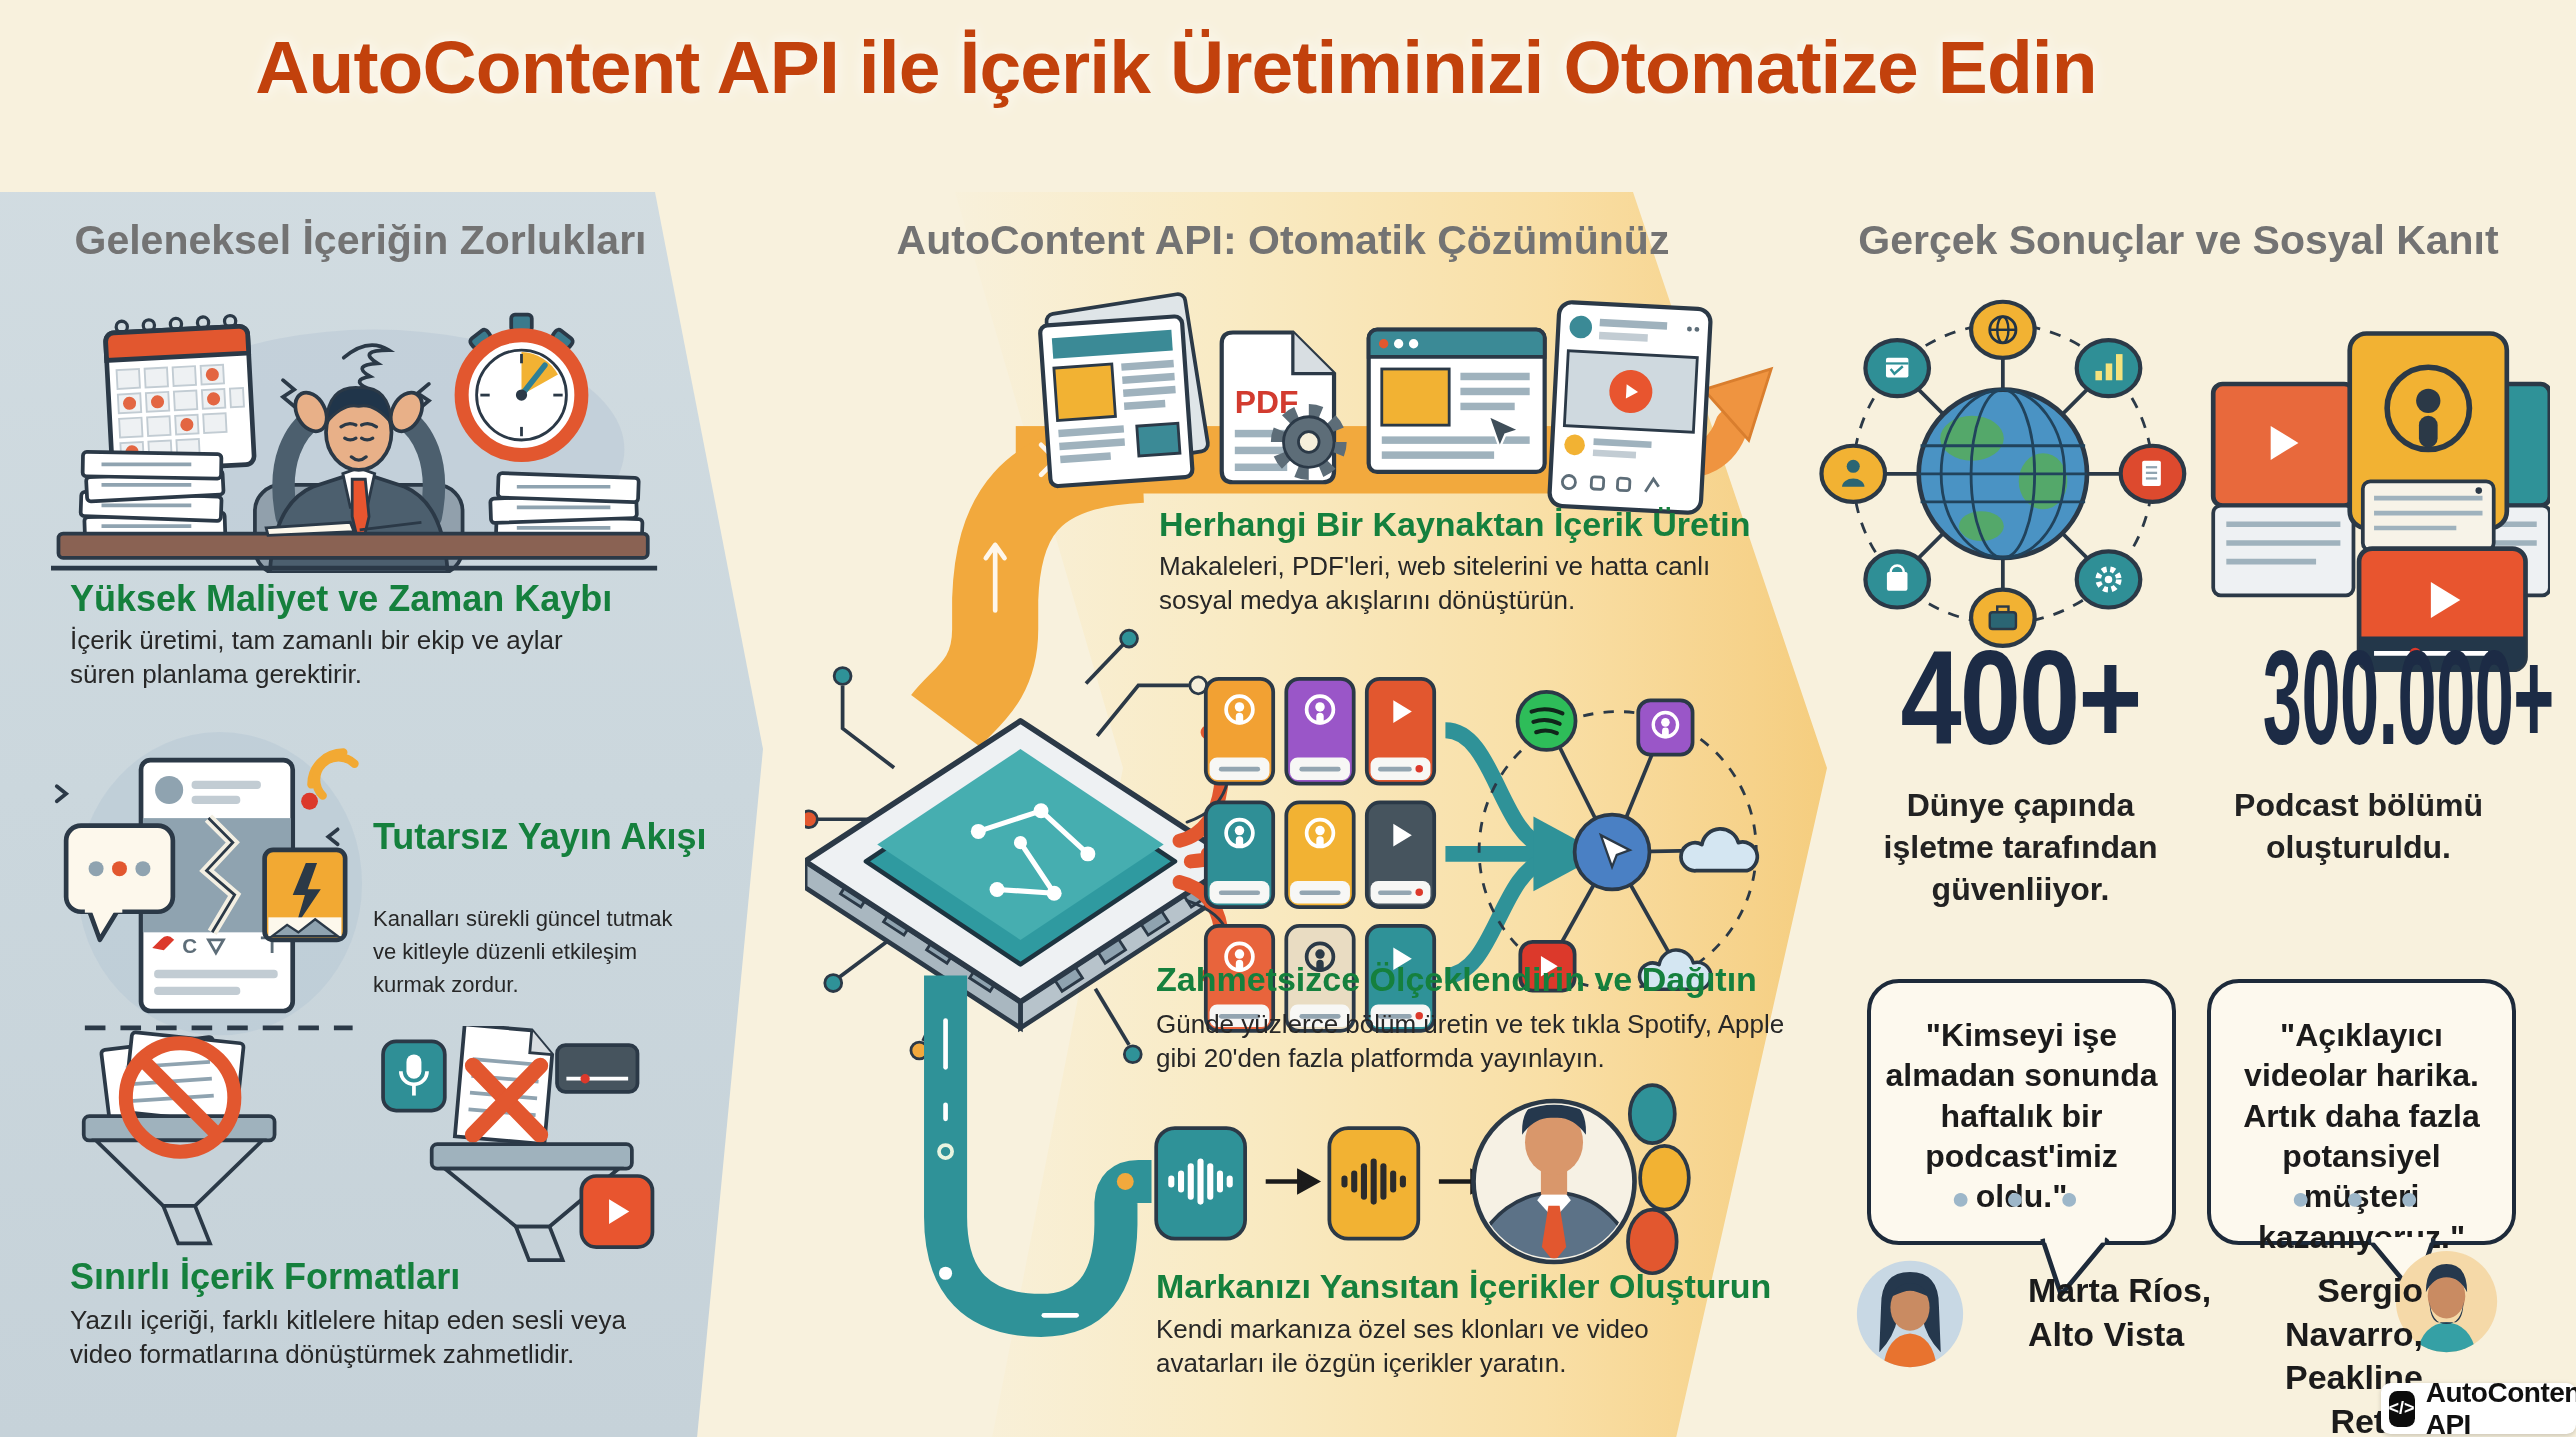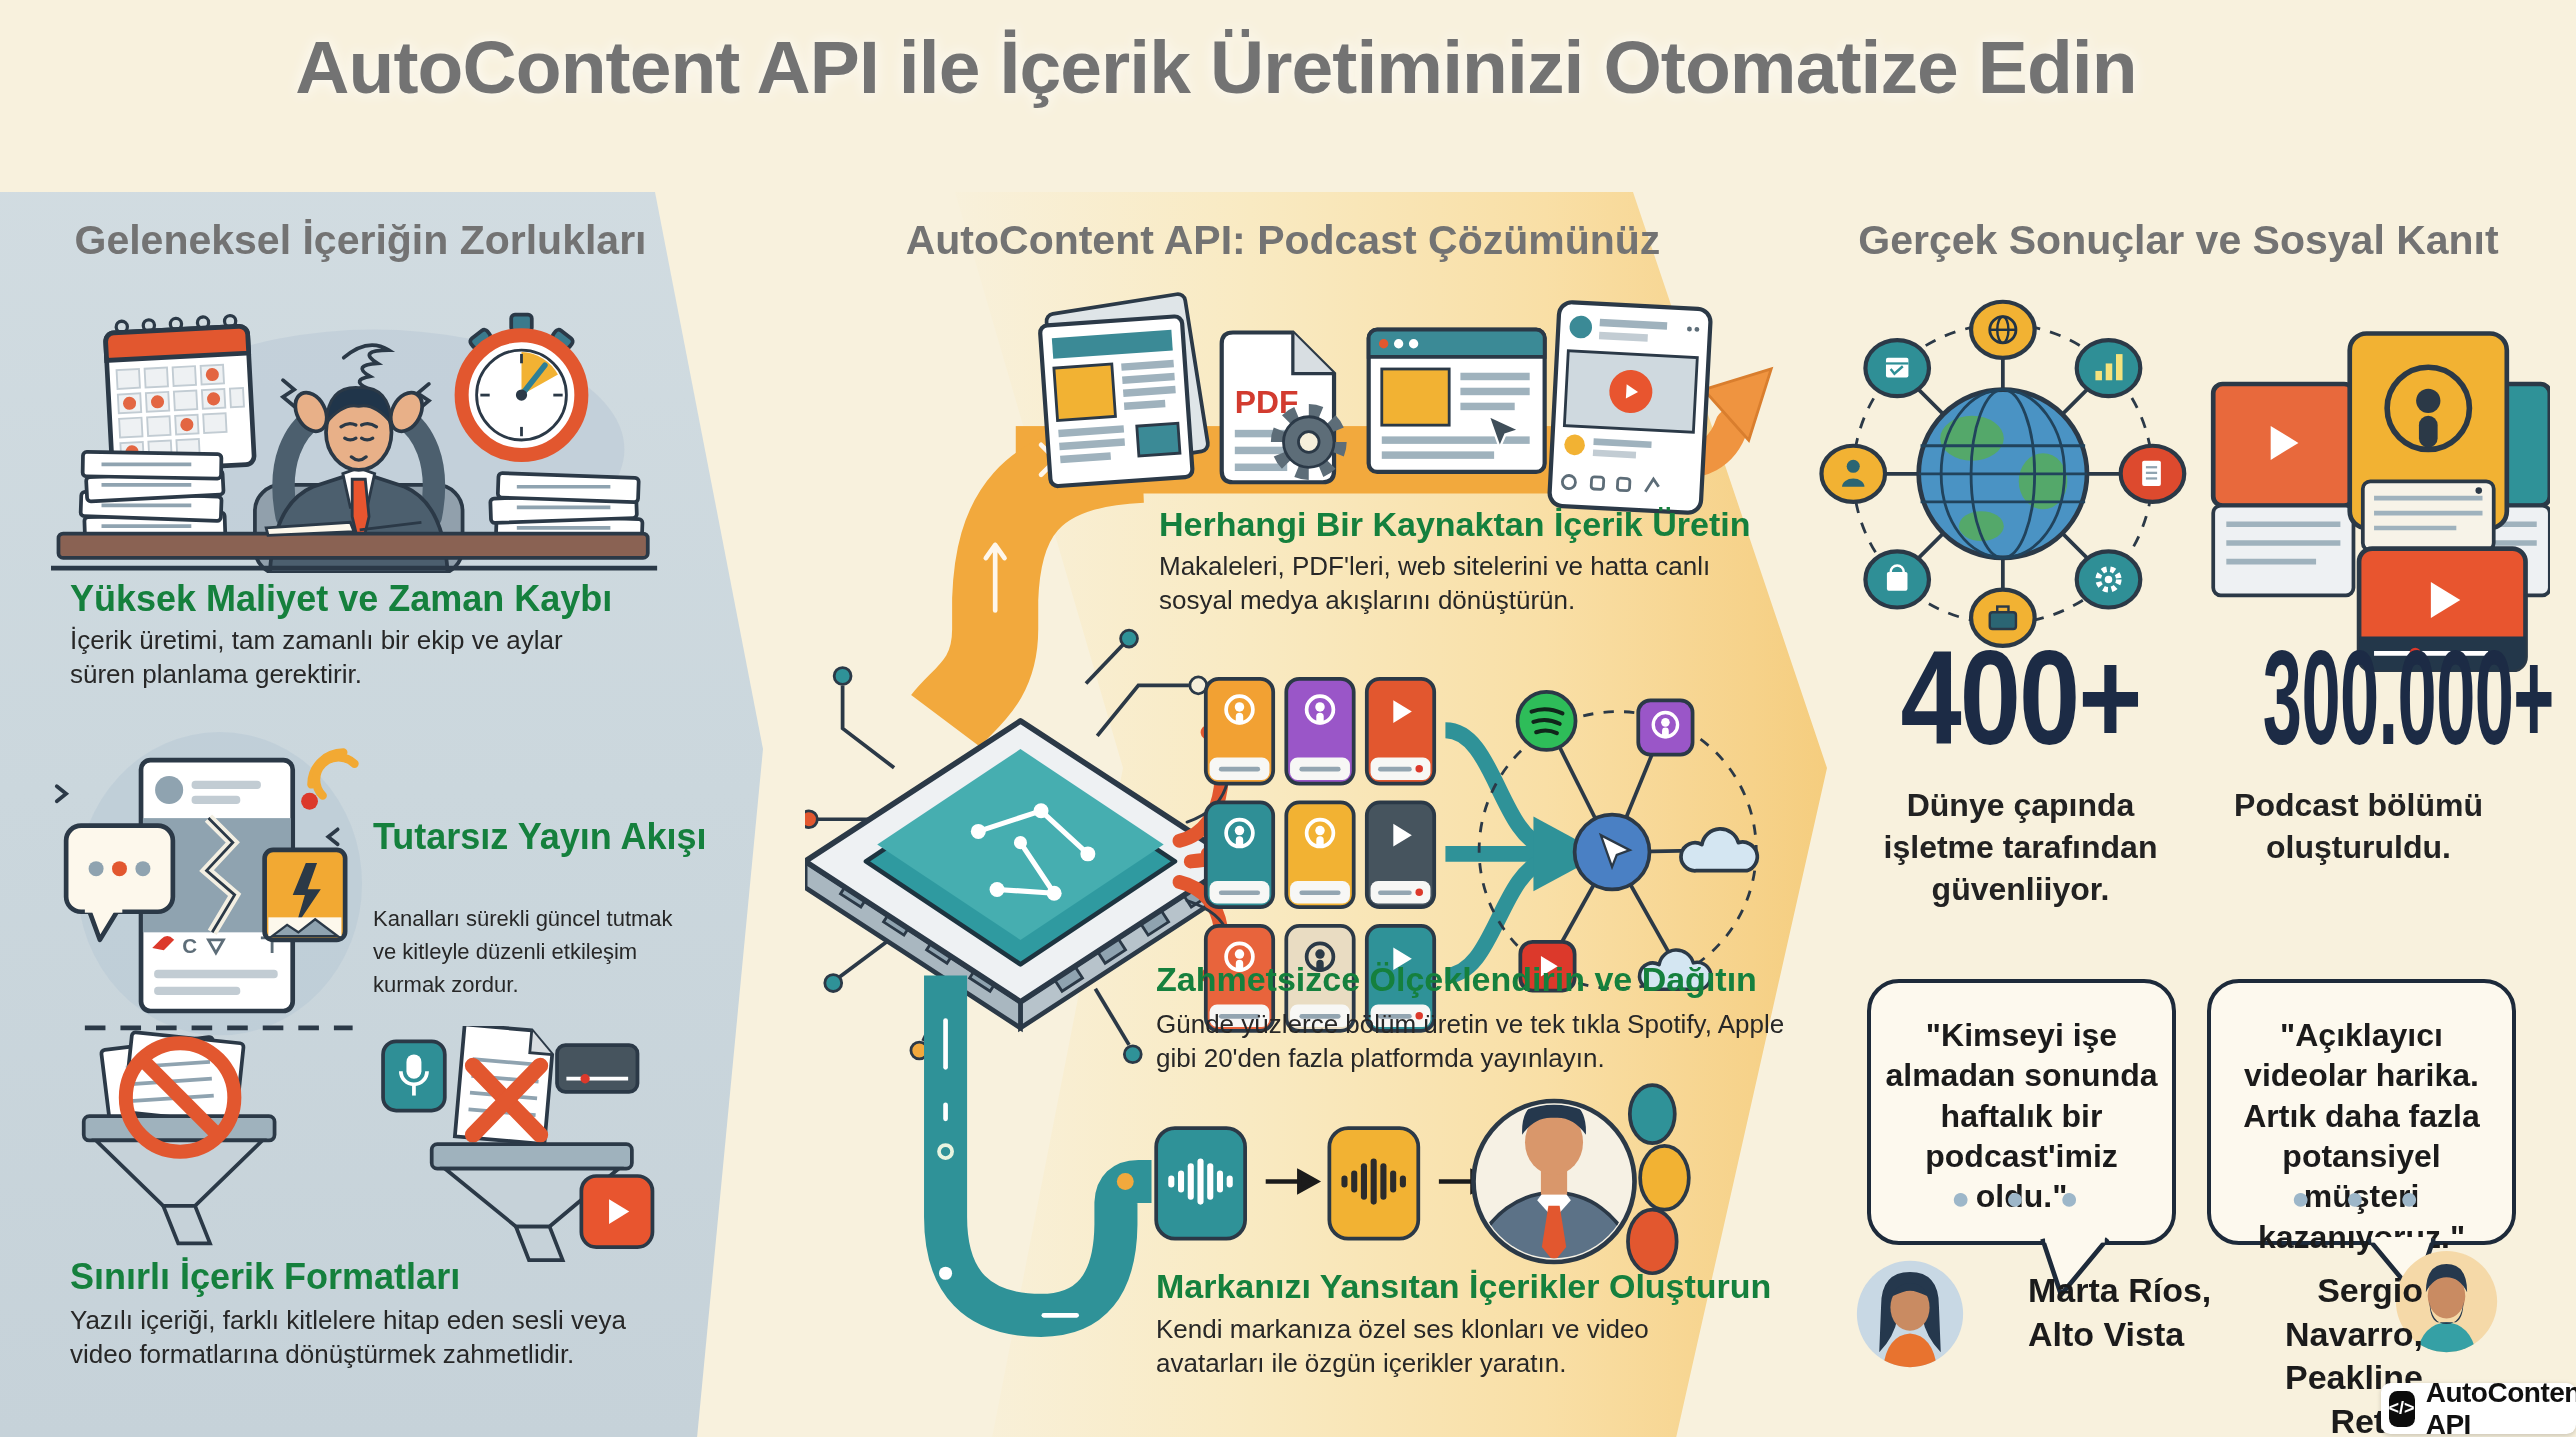--- a/index.html
+++ b/index.html
@@ -8,21 +8,21 @@
   .abs{position:absolute}
   
   .panel-left{left:0;top:0;width:2576px;height:1438px;
     background:linear-gradient(180deg,#d3dde2 0%,#cbd7dd 55%,#c6d2d9 100%);
     clip-path:polygon(0 192px,655px 192px,763px 749px,697px 1438px,0 1438px);}
   .panel-mid{left:0;top:0;width:2576px;height:1438px;
     background:linear-gradient(90deg,rgba(250,234,190,0) 36%,rgba(250,228,170,.5) 48%,#f9dfa6 60%,#f6d28a 68%,#f5cd7e 71%);
     clip-path:polygon(955px 192px,1633px 192px,1827px 768px,1676px 1438px,992px 1438px,1123px 768px);}
   
   .title{left:0;top:24px;width:2352px;text-align:center;font-weight:bold;font-size:75px;
-         color:#737373;letter-spacing:-0.9px;text-shadow:0 0 15px rgba(255,255,255,.85);padding-left:40px;}
+         color:#c2410c;letter-spacing:-0.9px;text-shadow:0 0 15px rgba(255,255,255,.85);}
   .col-head{font-weight:bold;font-size:41px;color:#737373;text-align:center;white-space:nowrap;}
   .blk-head{font-weight:bold;font-size:36px;color:#15803d;white-space:nowrap;}
   .blk-body{font-size:26px;line-height:1.32;color:#272727;}
   .stat-wrap{text-align:center;}
   .stat-value{display:inline-block;font-weight:bold;font-size:110px;line-height:1;color:#1c2b45;
               transform:scaleY(1.22);transform-origin:center bottom;letter-spacing:-1.9px;}
   .stat-value.condensed{transform:scale(0.64,1.22);letter-spacing:-0.9px;}
   .stat-caption{margin-top:19px;font-weight:bold;font-size:32px;line-height:1.32;color:#222;text-align:center;}
   .bubble{background:#fdf9ee;border:4.7px solid #1d2a3a;border-radius:32px;text-align:center;
           box-sizing:border-box;padding:32px 11.2px 0 11.2px;}
@@ -280,21 +280,21 @@
     <g transform="translate(212,160)">
       <rect x="0" y="0" width="76" height="76" rx="16" fill="#e8552f" stroke="#2b3947" stroke-width="4"></rect>
       <use href="#play" x="14" y="14" width="48" height="48" style="color:#ffffff"></use>
     </g>
   </g>
 </svg>
 
 <div class="abs blk-head" style="left:70px;top:1256px">Sınırlı İçerik Formatları</div>
 <div class="abs blk-body" style="left:70px;top:1303px;width:599px">Yazılı içeriği, farklı kitlelere hitap eden sesli veya video formatlarına dönüştürmek zahmetlidir.</div>
 
-<div class="abs col-head" style="left:871px;top:217px;width:824px">AutoContent API: Podcast Çözümünüz</div>
+<div class="abs col-head" style="left:871px;top:217px;width:824px">AutoContent API: Otomatik Çözümünüz</div>
 
 <svg class="abs" style="left:805px;top:281px" width="1030" height="1157" viewBox="0 0 1100 1236">
 
   <g>
     <rect x="225" y="155" width="700" height="72" fill="#f2a93d"></rect>
     <path d="M 360,191 C 235,196 206,255 203,340 L 203,372 C 203,430 168,446 150,470" fill="none" stroke="#f2a93d" stroke-width="92"></path>
     <g stroke="#ffffff" stroke-width="5" fill="none" stroke-linecap="round" opacity="0.9">
       <path d="M 252,175 l 16,16 l -16,16"></path>
         <path d="M 282,175 l 16,16 l -16,16"></path>
       <path d="M 203,352 V 282 M 203,282 l -10,14 M 203,282 l 10,14"></path>

